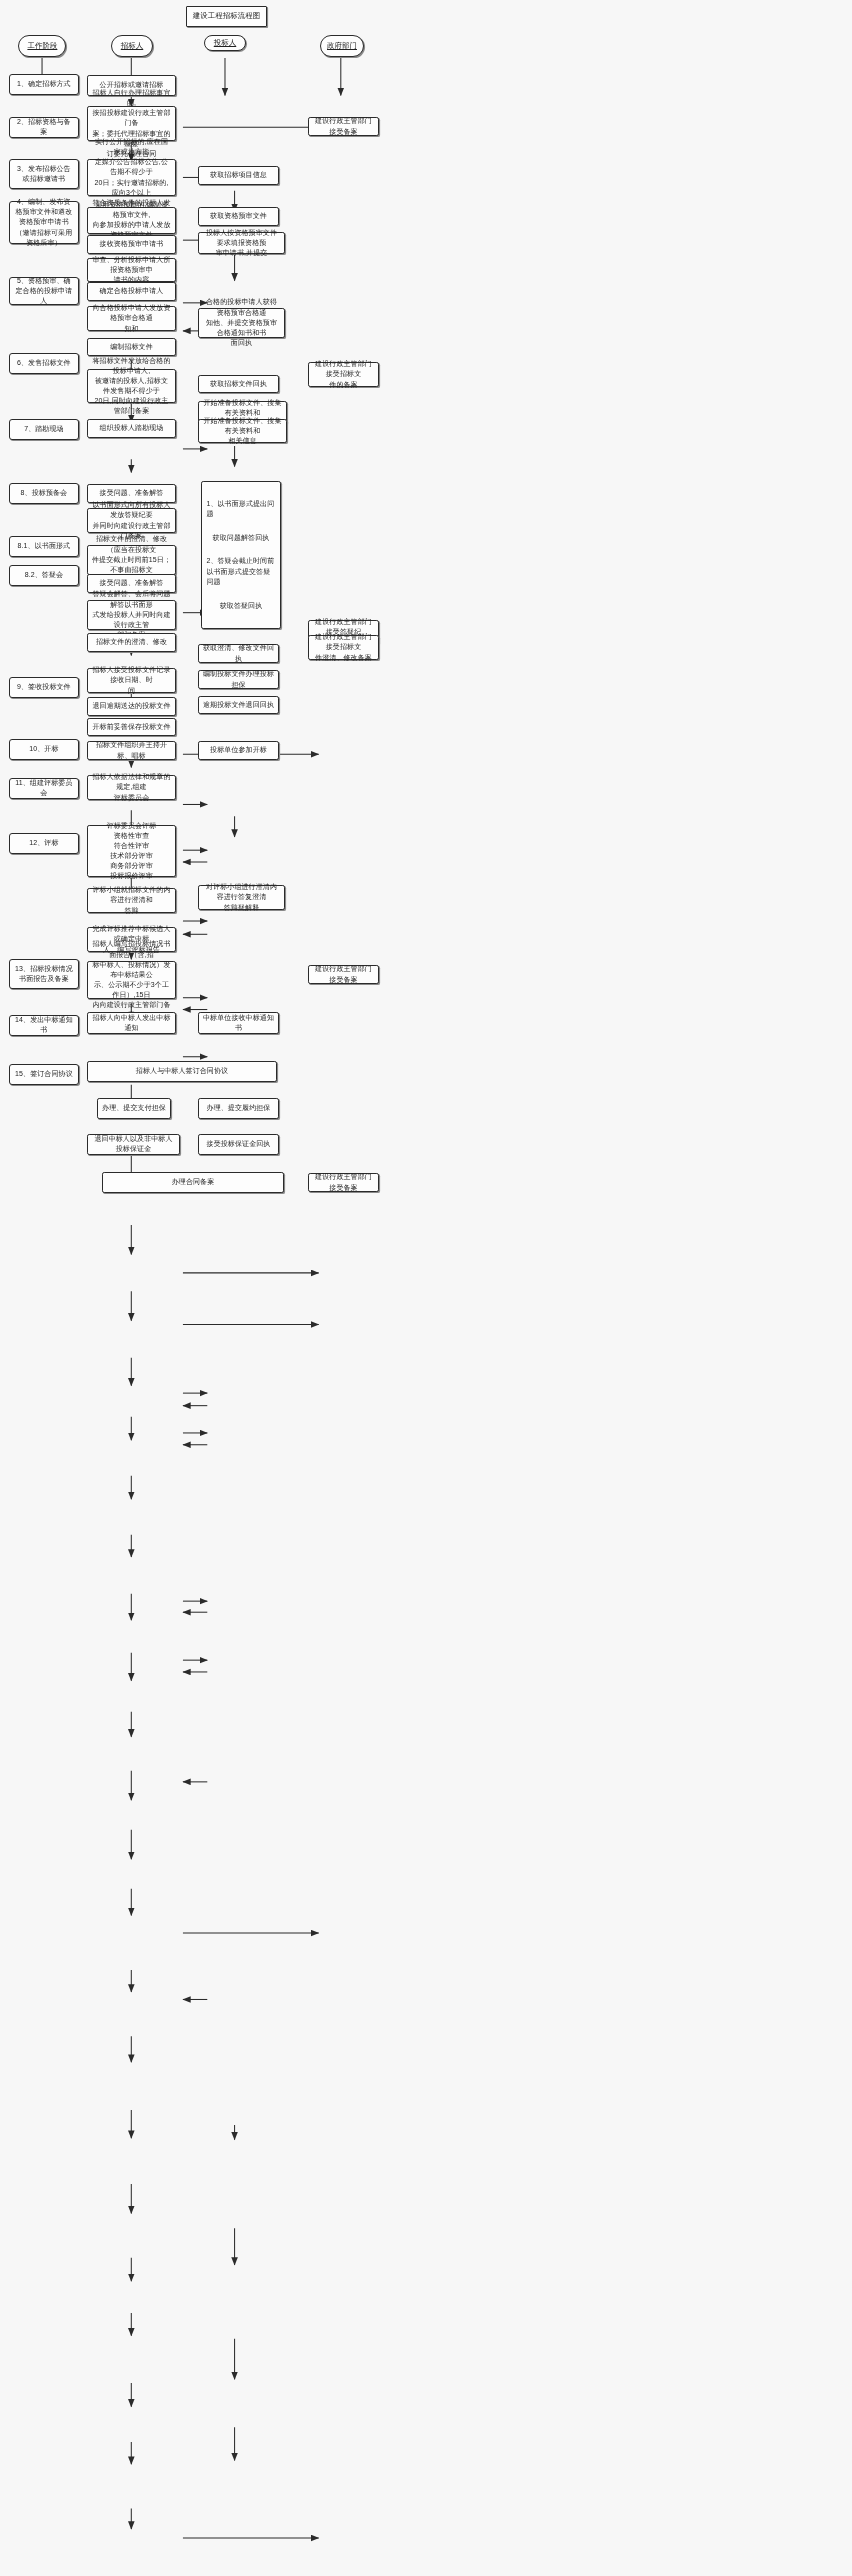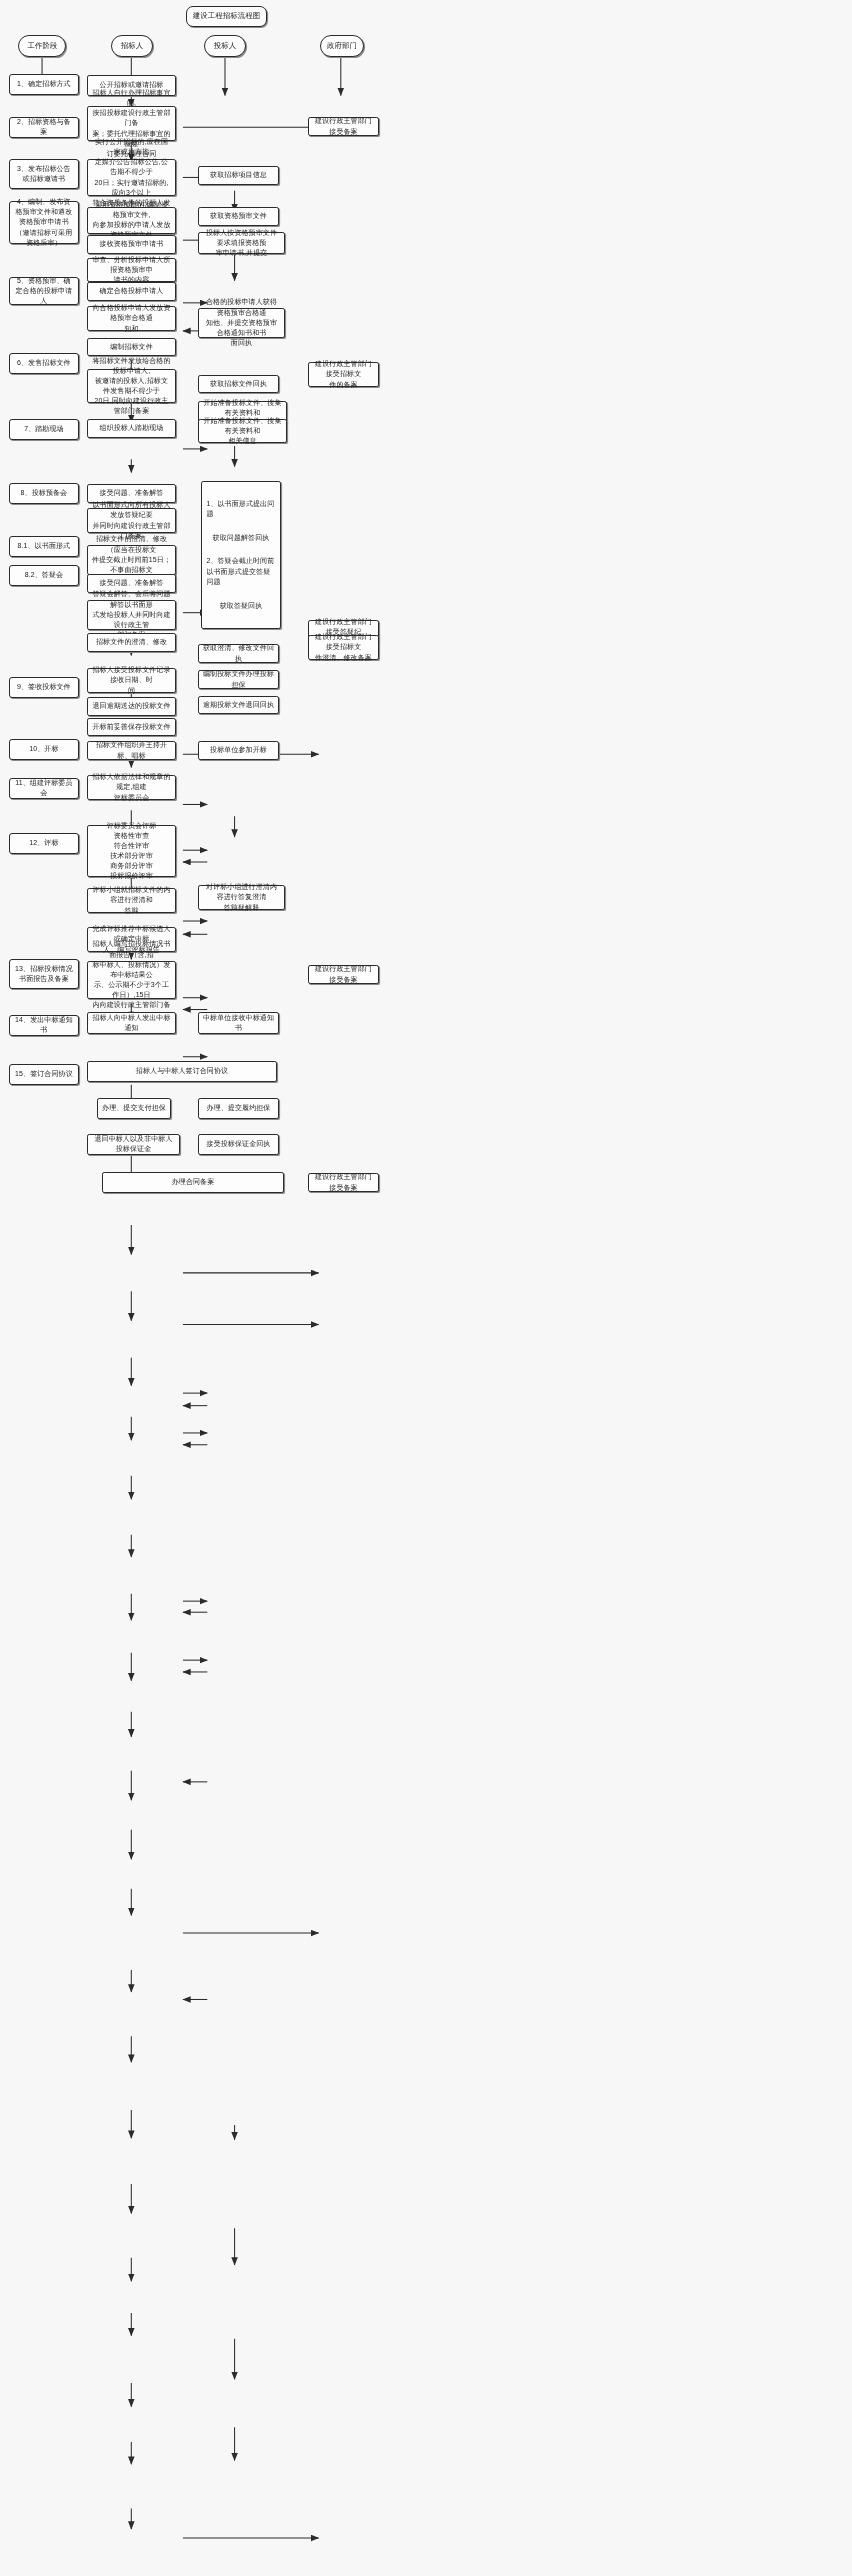--- a/index.html
+++ b/index.html
@@ -25,22 +25,22 @@
     display:flex;
     align-items:center;
     justify-content:center;
     text-align:center;
     font-size:7px;
     line-height:1.45;
     padding:1.5px 3.7px;
     white-space:pre-line;
     letter-spacing:0.1px;
   }
-  .node.title{ font-size:7.4px; border-radius:7px; }
-  .node.lane{ font-size:7.4px; border-radius:11px; }
+  .node.title{ font-size:7.4px; border-radius:1px; }
+  .node.lane{ font-size:7.4px; border-radius:11px;text-decoration:underline; }
   .node.stage{ font-size:7px; border-radius:3px; }
   .node.tall{ align-items:center; }
   .node.qa{ justify-content:space-around; flex-direction:column; padding:10.3px 4.4px; }
   .qa-line{ display:block; width:100%; text-align:center; font-size:7px; line-height:1.5;}
   .qa-line.left{ text-align:left; padding:0 7.4px;}
   svg.edges{
     position:absolute;
     left:0; top:0;
     width:852px; height:2576px;
     pointer-events:none;
@@ -147,21 +147,21 @@
       <path d="M248,1795 L432,1795"></path>
       <path d="M248,3440 L432,3440"></path>
       <path d="M248,2620 L432,2620"></path>
     </g>
   </svg>
 
   <div class="node title" style="left:186px;top:5.9px;width:81px;height:20.7px;">建设工程招标流程图</div>
 
   <div class="node lane" style="left:18.4px;top:35px;width:48px;height:22px;">工作阶段</div>
   <div class="node lane" style="left:111px;top:35px;width:42px;height:22px;">招标人</div>
-  <div class="node lane" style="left:204px;top:35px;width:42px;height:22px;">投标人</div>
+  <div class="node lane" style="left:204px;top:35px;width:42px;height:16px;">投标人</div>
   <div class="node lane" style="left:320px;top:35px;width:44px;height:22px;">政府部门</div>
 
   <div class="node stage" style="left:8.9px;top:74px;width:70px;height:20.7px;">1、确定招标方式</div>
   <div class="node stage" style="left:8.9px;top:117px;width:70px;height:20.7px;">2、招标资格与备案</div>
   <div class="node stage" style="left:8.9px;top:159px;width:70px;height:29.5px;">3、发布招标公告或招标邀请书</div>
   <div class="node stage" style="left:8.9px;top:201px;width:70px;height:43px;">4、编制、发布资格预审文件和遴改资格预审申请书（邀请招标可采用资格后审）</div>
   <div class="node stage" style="left:8.9px;top:277px;width:70px;height:28px;">5、资格预审、确定合格的投标申请人</div>
   <div class="node stage" style="left:8.9px;top:353px;width:70px;height:20.7px;">6、发售招标文件</div>
   <div class="node stage" style="left:8.9px;top:419px;width:70px;height:20.7px;">7、踏勘现场</div>
   <div class="node stage" style="left:8.9px;top:483px;width:70px;height:20.7px;">8、投标预备会</div>

